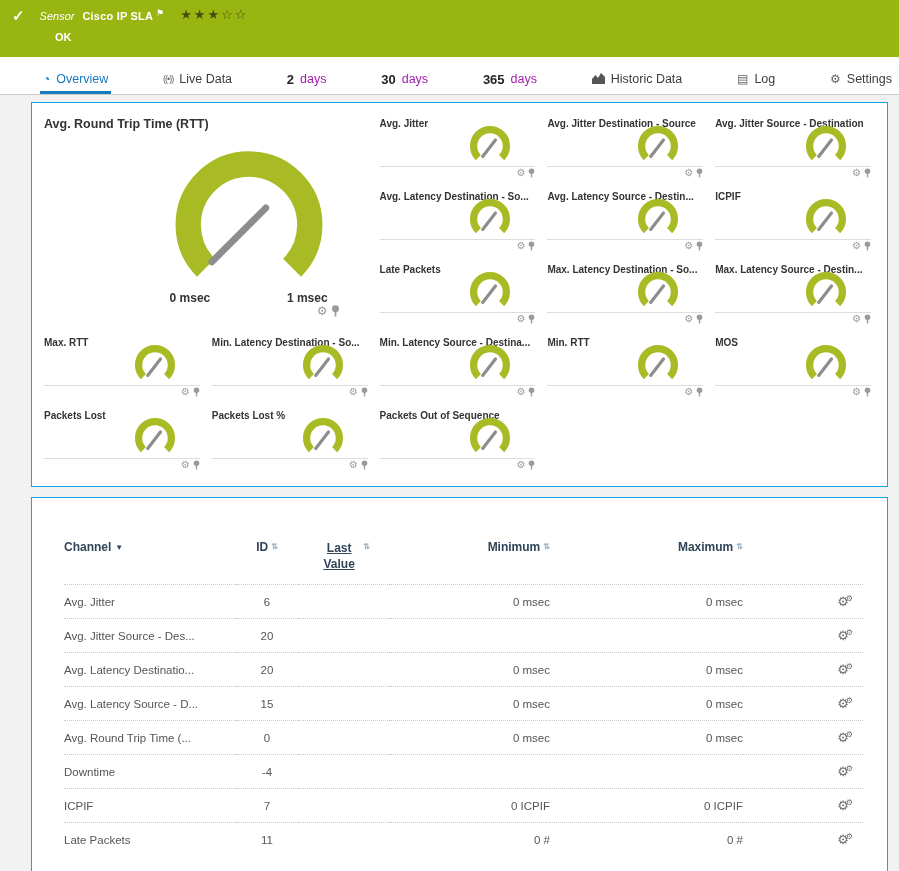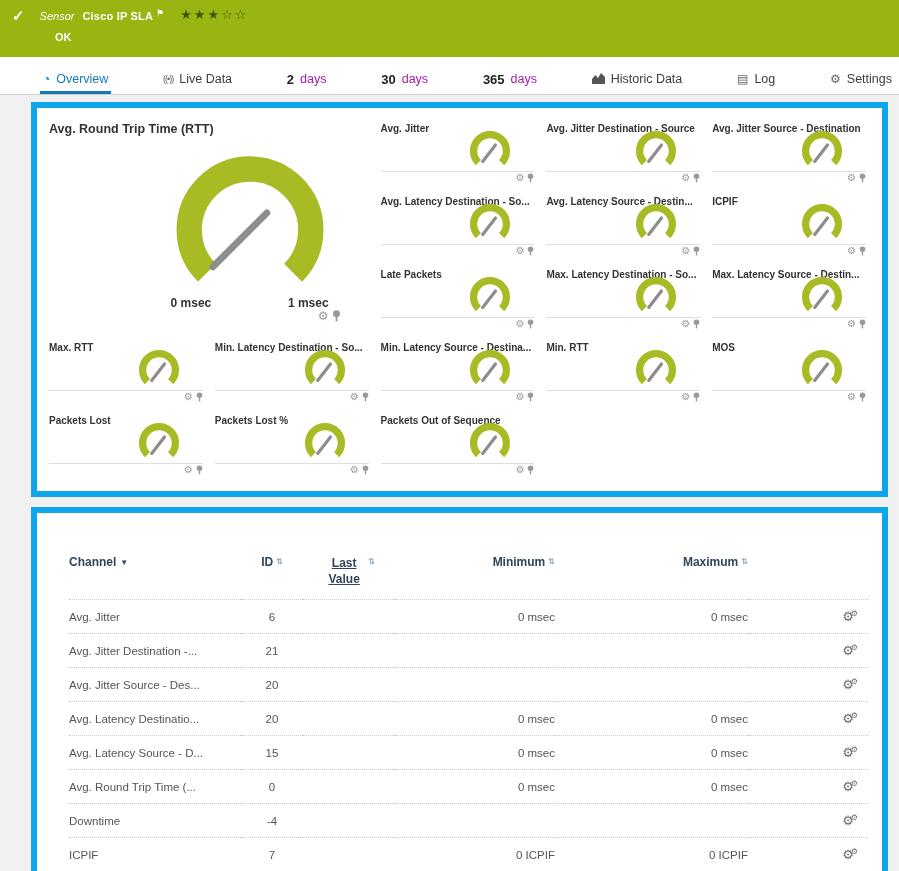--- a/index.html
+++ b/index.html
@@ -29,21 +29,21 @@
          padding:0 3px; border-bottom:3px solid transparent; cursor:pointer; white-space:nowrap; }
   .tab.active { color:#1779ba; border-bottom-color:#1779ba; }
   .tab .ticon { color:#666; font-size:12px; line-height:1; }
   .tab.active .ticon { color:#1779ba; }
   .tab .ticon.live { font-size:9px; letter-spacing:-1px; }
   .tab b { font-weight:bold; color:#222; font-size:13px; }
   .tab .muted { color:#a21caf; }
 
   
   .content { background:#f1f1f1; padding:7px 11px 0 31px; height:776px; overflow:hidden; }
-  .panel { background:#fff; border:6px solid #0ea5e9; }
+  .panel { background:#fff; border:1px solid #0ea5e9; }
   .gauges-panel { padding:14px 14px 4px 12px; margin-bottom:10px; }
 
   .gauge-grid { display:grid; grid-template-columns:repeat(5,1fr);
                 grid-auto-rows:73px; column-gap:10px; }
 
   
   .gauge-large { grid-column:1 / span 2; grid-row:1 / span 3; position:relative; }
   .gl-title { font-size:12.5px; font-weight:bold; color:#333; }
   .gl-wrap { width:178px; margin:16px 32px 0 auto; text-align:center; }
   .gl-wrap svg { width:170px; height:152px; display:block; margin:0 auto; }
@@ -470,87 +470,77 @@
             <td class="chan">Avg. Jitter</td>
             <td class="center">6</td>
             <td class="center"></td>
             <td class="right">0 msec</td>
             <td class="right">0 msec</td>
             <td class="gear-cell">
               <span class="row-gear"><span>⚙</span><span class="g2">⚙</span></span>
             </td>
           </tr>
 
-          <tr>
-            <td class="chan">Avg. Jitter Destination -...</td>
-            <td class="center">21</td>
+
+          <tr>
+            <td class="chan">Avg. Jitter Source - Des...</td>
+            <td class="center">20</td>
             <td class="center"></td>
             <td class="right"></td>
             <td class="right"></td>
             <td class="gear-cell">
               <span class="row-gear"><span>⚙</span><span class="g2">⚙</span></span>
             </td>
           </tr>
 
           <tr>
-            <td class="chan">Avg. Jitter Source - Des...</td>
+            <td class="chan">Avg. Latency Destinatio...</td>
             <td class="center">20</td>
+            <td class="center"></td>
+            <td class="right">0 msec</td>
+            <td class="right">0 msec</td>
+            <td class="gear-cell">
+              <span class="row-gear"><span>⚙</span><span class="g2">⚙</span></span>
+            </td>
+          </tr>
+
+          <tr>
+            <td class="chan">Avg. Latency Source - D...</td>
+            <td class="center">15</td>
+            <td class="center"></td>
+            <td class="right">0 msec</td>
+            <td class="right">0 msec</td>
+            <td class="gear-cell">
+              <span class="row-gear"><span>⚙</span><span class="g2">⚙</span></span>
+            </td>
+          </tr>
+
+          <tr>
+            <td class="chan">Avg. Round Trip Time (...</td>
+            <td class="center">0</td>
+            <td class="center"></td>
+            <td class="right">0 msec</td>
+            <td class="right">0 msec</td>
+            <td class="gear-cell">
+              <span class="row-gear"><span>⚙</span><span class="g2">⚙</span></span>
+            </td>
+          </tr>
+
+          <tr>
+            <td class="chan">Downtime</td>
+            <td class="center">-4</td>
             <td class="center"></td>
             <td class="right"></td>
             <td class="right"></td>
             <td class="gear-cell">
               <span class="row-gear"><span>⚙</span><span class="g2">⚙</span></span>
             </td>
           </tr>
 
           <tr>
-            <td class="chan">Avg. Latency Destinatio...</td>
-            <td class="center">20</td>
-            <td class="center"></td>
-            <td class="right">0 msec</td>
-            <td class="right">0 msec</td>
-            <td class="gear-cell">
-              <span class="row-gear"><span>⚙</span><span class="g2">⚙</span></span>
-            </td>
-          </tr>
-
-          <tr>
-            <td class="chan">Avg. Latency Source - D...</td>
-            <td class="center">15</td>
-            <td class="center"></td>
-            <td class="right">0 msec</td>
-            <td class="right">0 msec</td>
-            <td class="gear-cell">
-              <span class="row-gear"><span>⚙</span><span class="g2">⚙</span></span>
-            </td>
-          </tr>
-
-          <tr>
-            <td class="chan">Avg. Round Trip Time (...</td>
-            <td class="center">0</td>
-            <td class="center"></td>
-            <td class="right">0 msec</td>
-            <td class="right">0 msec</td>
-            <td class="gear-cell">
-              <span class="row-gear"><span>⚙</span><span class="g2">⚙</span></span>
-            </td>
-          </tr>
-
-          <tr>
-            <td class="chan">Downtime</td>
-            <td class="center">-4</td>
-            <td class="center"></td>
-            <td class="right"></td>
-            <td class="right"></td>
-            <td class="gear-cell">
-              <span class="row-gear"><span>⚙</span><span class="g2">⚙</span></span>
-            </td>
-          </tr>
-
-          <tr>
             <td class="chan">ICPIF</td>
             <td class="center">7</td>
             <td class="center"></td>
             <td class="right">0 ICPIF</td>
             <td class="right">0 ICPIF</td>
             <td class="gear-cell">
               <span class="row-gear"><span>⚙</span><span class="g2">⚙</span></span>
             </td>
           </tr>
 

